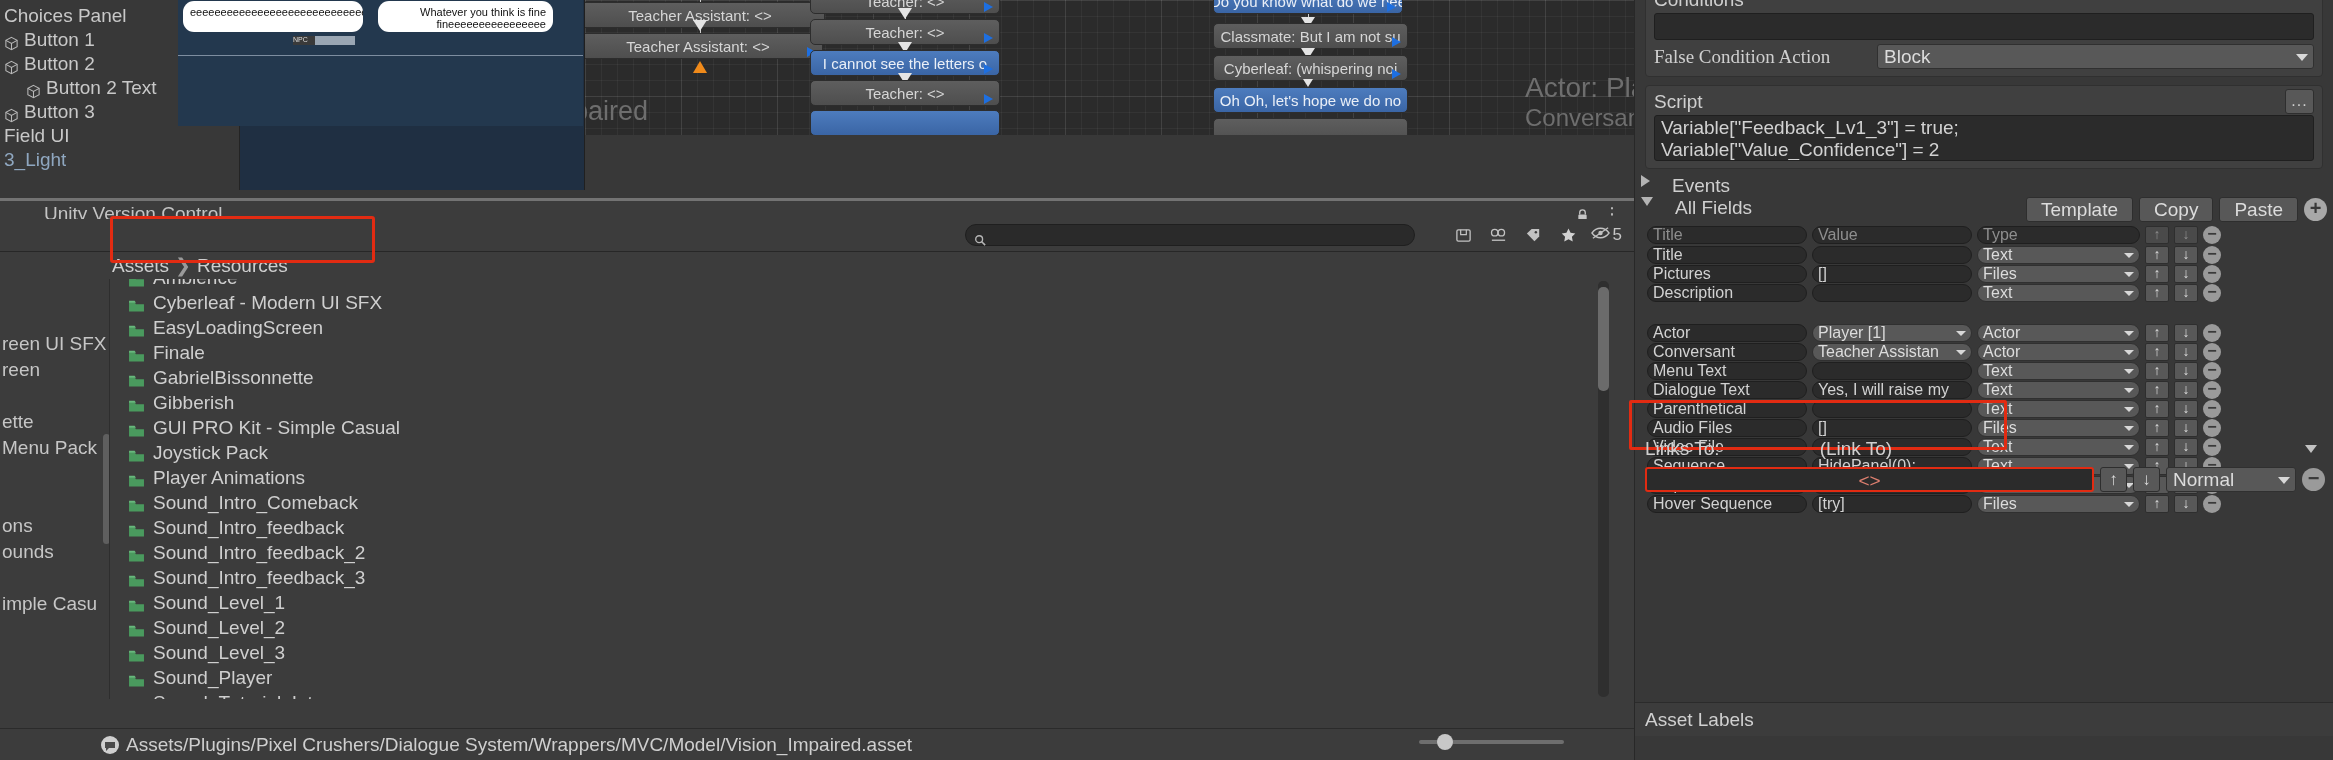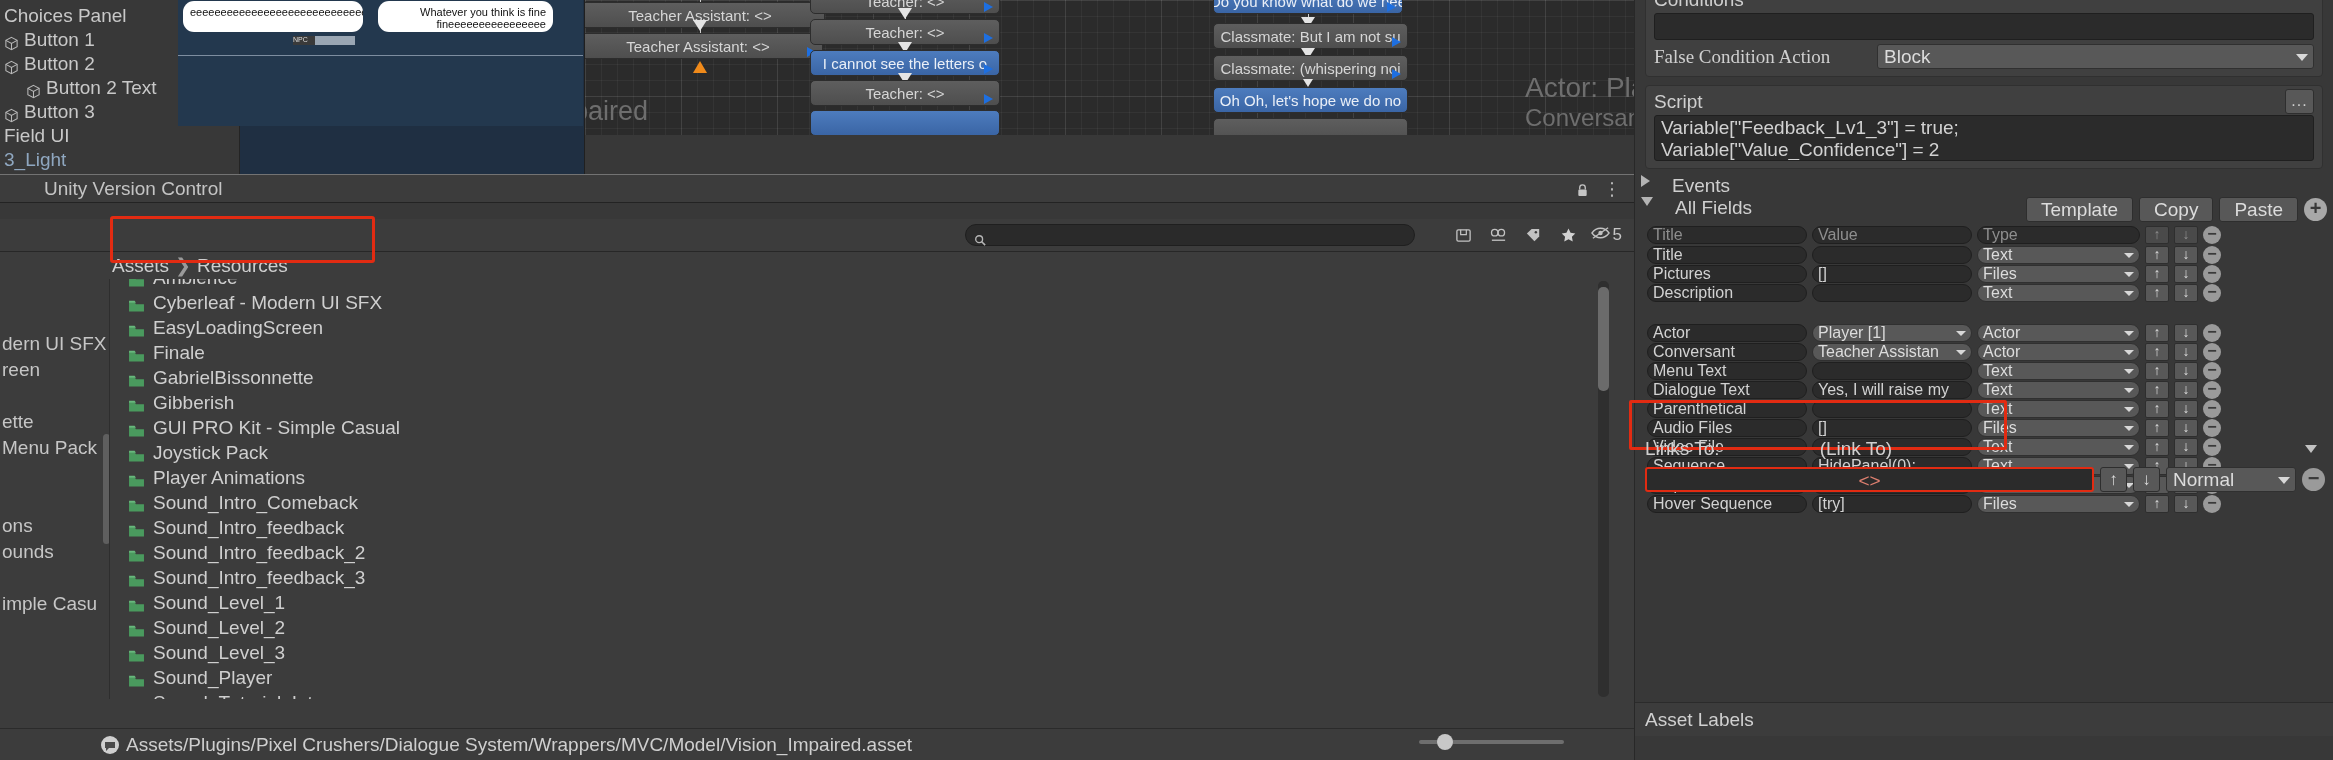--- a/index.html
+++ b/index.html
@@ -81,22 +81,22 @@
   .orange-tri {
     position:absolute; width:0;height:0;
     border-left:7px solid transparent; border-right:7px solid transparent;
     border-bottom:12px solid #f08a1a;
   }
   .wm { position:absolute; color:#6e6e6e; font-size:27px; white-space:nowrap;
         font-family:"Liberation Sans", sans-serif; }
 
   
   .uvc-bar {
-    position:absolute; left:0; top:174px; width:1634px; height:29px;
-    background:#3c3c3c; border-top:1px solid #737373; border-bottom:1px solid #232323;
+    position:absolute; left:0; top:198px; width:1634px; height:29px;
+    background:#3c3c3c; border-top:3px solid #737373; border-bottom:1px solid #232323;
     display:flex; align-items:center; font-size:19px; color:#c4c4c4;
   }
   .uvc-bar .tabname { margin-left:44px; }
   .uvc-bar .right { margin-left:auto; display:flex; align-items:center; gap:14px;
                     padding-right:12px; }
   .lock-ico { width:13px; height:15px; }
   .kebab { letter-spacing:1px; font-size:18px; color:#bdbdbd; }
 
   
   .project {
@@ -355,21 +355,21 @@
       </div>
       <div class="conn" style="left:723px;top:14px;height:9px;"></div>
       <div class="arrow" style="left:716px;top:17px;"></div>
       <div class="node npc" style="left:628px;top:23px;width:195px;">
         <span>Classmate: But I am not su</span>
         <i class="play"></i>
       </div>
       <div class="conn" style="left:723px;top:49px;height:8px;"></div>
       <div class="arrow" style="left:716px;top:48px;"></div>
       <div class="node npc" style="left:628px;top:55px;width:195px;">
-        <span>Classmate: (whispering noi</span>
+        <span>Cyberleaf: (whispering noi</span>
         <i class="play"></i>
       </div>
       <div class="arrow" style="left:718px;top:79px;border-left-width:5px;border-right-width:5px;border-top-width:8px;"></div>
       <div class="node pc" style="left:628px;top:87px;width:195px;">
         <span>Oh Oh, let's hope we do no</span>
       </div>
       <div class="node npc" style="left:628px;top:118px;width:195px;"></div>
 
       <div class="wm" style="left:-130px;top:96px;">Vision_Impaired</div>
       <div class="wm" style="left:940px;top:72px;font-size:28px;">Actor: Player</div>
@@ -443,21 +443,21 @@
     <div class="bc-collapse"></div>
     <div class="breadcrumb">
       <span>Assets</span>
       <span class="sep">❯</span>
       <span>Resources</span>
     </div>
 
     <div class="proj-left">
       <div class="pl-row"></div>
       <div class="pl-row"></div>
-      <div class="pl-row">dern UI SFX</div>
+      <div class="pl-row">reen UI SFX</div>
       <div class="pl-row">reen</div>
       <div class="pl-row"></div>
       <div class="pl-row">ette</div>
       <div class="pl-row"> Menu Pack</div>
       <div class="pl-row"></div>
       <div class="pl-row"></div>
       <div class="pl-row">ons</div>
       <div class="pl-row">ounds</div>
       <div class="pl-row"></div>
       <div class="pl-row">imple Casu</div>

